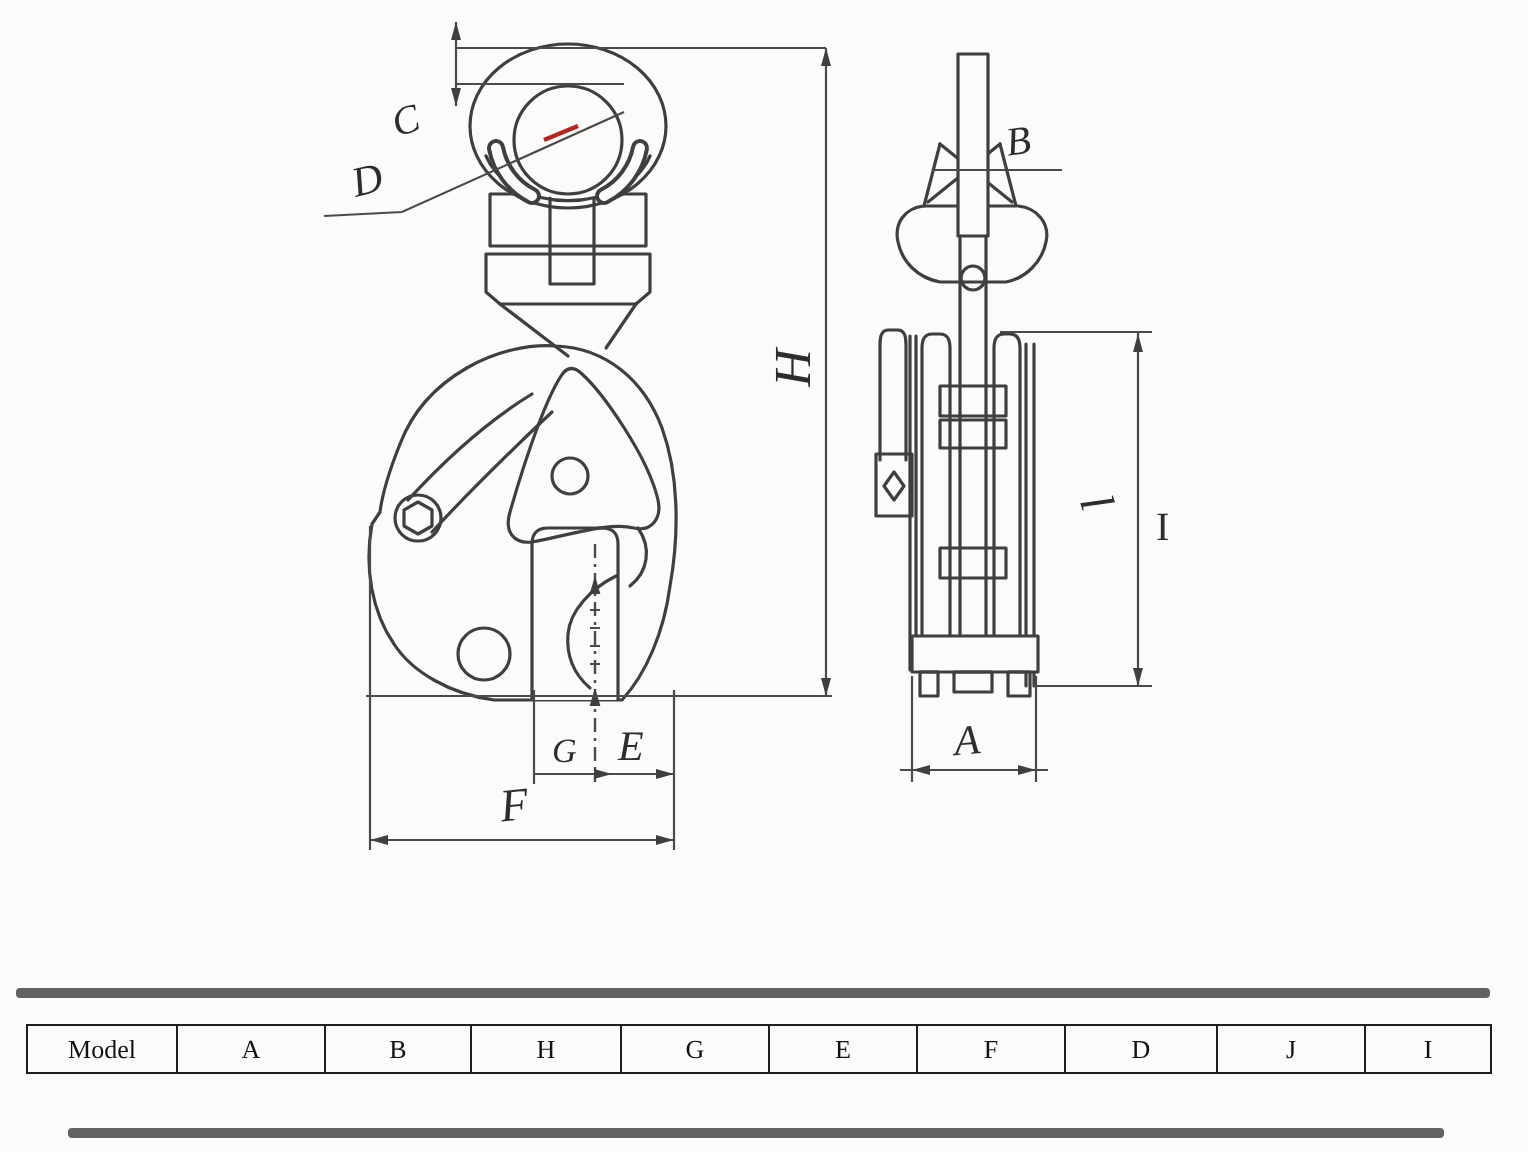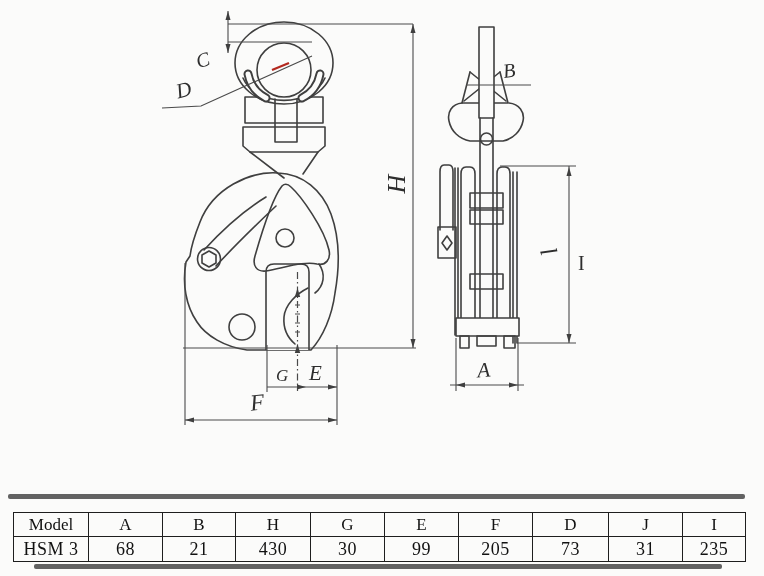--- a/index.html
+++ b/index.html
@@ -18,21 +18,21 @@
   .slotI{fill:none;stroke:#fbfbfa;stroke-width:5;stroke-linecap:round;}
   text.lbl{fill:#2d2d2d;font-family:"Liberation Serif",serif;font-style:italic;}
   text.lblu{fill:#2d2d2d;font-family:"Liberation Serif",serif;font-style:normal;}
   
   .smudge{position:absolute;background:#4c4c4c;border-radius:2px;opacity:.88;}
   
   #spec-table{position:absolute;left:13px;top:512px;width:733px;border-collapse:collapse;
               table-layout:fixed;}
   #spec-table th,#spec-table td{border:1.6px solid #1e1e1e;text-align:center;
               font-weight:normal;color:#111;padding:0;overflow:hidden;white-space:nowrap;}
-  #spec-table th{height:23px;font-size:17px;}
+  #spec-table th{height:23px;font-size:13px;}
   #spec-table td{height:24px;font-size:18px;letter-spacing:.5px;}
 </style>
 </head>
 <body>
 
 <div id="page">
 
   <svg id="drawing" width="764" height="500" viewBox="0 0 764 500">
 
     <g>
@@ -191,27 +191,15 @@
       <th>A</th>
       <th>B</th>
       <th>H</th>
       <th>G</th>
       <th>E</th>
       <th>F</th>
       <th>D</th>
       <th>J</th>
       <th>I</th>
     </tr>
-    <tr>
-      <td>HSM 3</td>
-      <td>68</td>
-      <td>21</td>
-      <td>430</td>
-      <td>30</td>
-      <td>99</td>
-      <td>205</td>
-      <td>73</td>
-      <td>31</td>
-      <td>235</td>
-    </tr>
   </tbody>
     </table>
 </div>
 
 </body></html>

